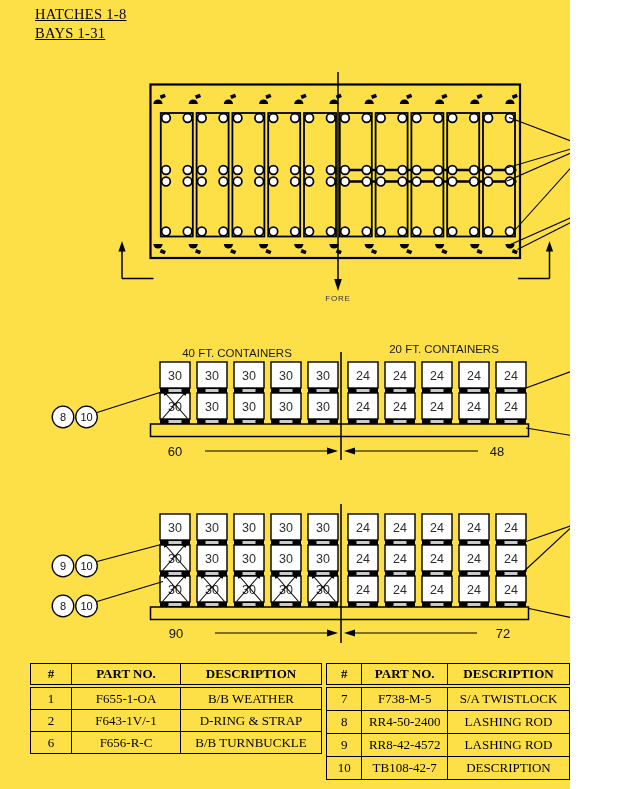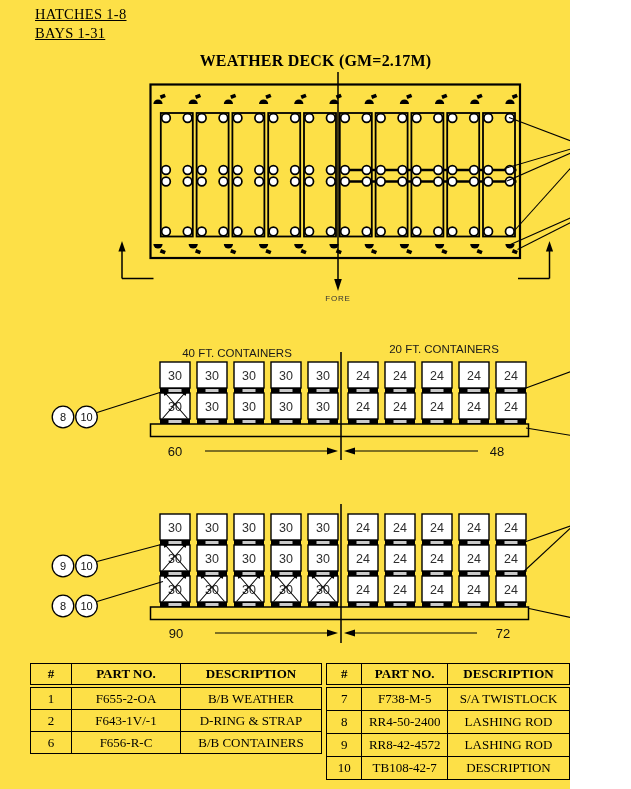--- a/index.html
+++ b/index.html
@@ -37,21 +37,20 @@
   #right-table th{height:18px;}
   #right-table .c1{width:34px;} #right-table .c2{width:112px;} #right-table .c3{width:132px;}
 </style>
 </head>
 <body>
 
 <div id="page">
 
   <div id="hatches" class="hdr">HATCHES 1-8</div>
   <div id="bays" class="hdr">BAYS 1-31</div>
-  <div id="main-title">WEATHER DECK (GM=2.17M)</div>
 
   <svg width="631" height="789" viewBox="0 0 631 789">
     <defs>
       <marker id="xarw" viewBox="0 0 8 8" refX="6.5" refY="4" markerWidth="6.5" markerHeight="6.5" orient="auto">
         <path d="M0.5,1 L7.2,4 L0.5,7 Z" fill="#000"></path>
       </marker>
     </defs>
 
     <g>
       <rect x="150.5" y="84.5" width="369.5" height="173.5" class="ln thick"></rect>
@@ -566,32 +565,32 @@
     <thead>
         <tr>
           <th class="c1">#</th>
           <th class="c2">PART NO.</th>
           <th class="c3">DESCRIPTION</th>
         </tr>
       </thead>
     <tbody>
         <tr>
           <td class="c1">1</td>
-          <td class="c2">F655-2-OA</td>
+          <td class="c2">F655-1-OA</td>
           <td class="c3">B/B WEATHER</td>
         </tr>
         <tr>
           <td class="c1">2</td>
           <td class="c2">F643-1V/-1</td>
           <td class="c3">D-RING &amp; STRAP</td>
         </tr>
         <tr>
           <td class="c1">6</td>
           <td class="c2">F656-R-C</td>
-          <td class="c3">B/B CONTAINERS</td>
+          <td class="c3">B/B TURNBUCKLE</td>
         </tr>
       </tbody>
   </table>
   <table id="right-table">
     <thead>
         <tr>
           <th class="c1">#</th>
           <th class="c2">PART NO.</th>
           <th class="c3">DESCRIPTION</th>
         </tr>

